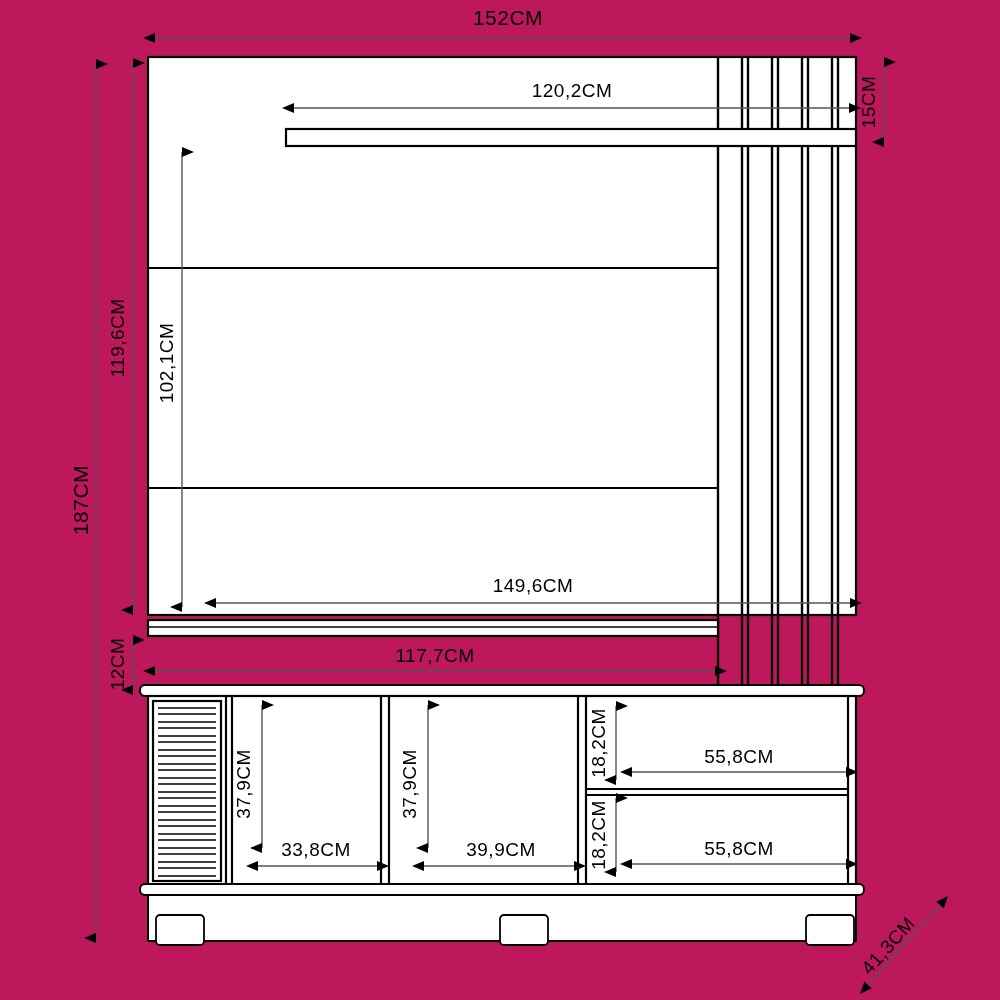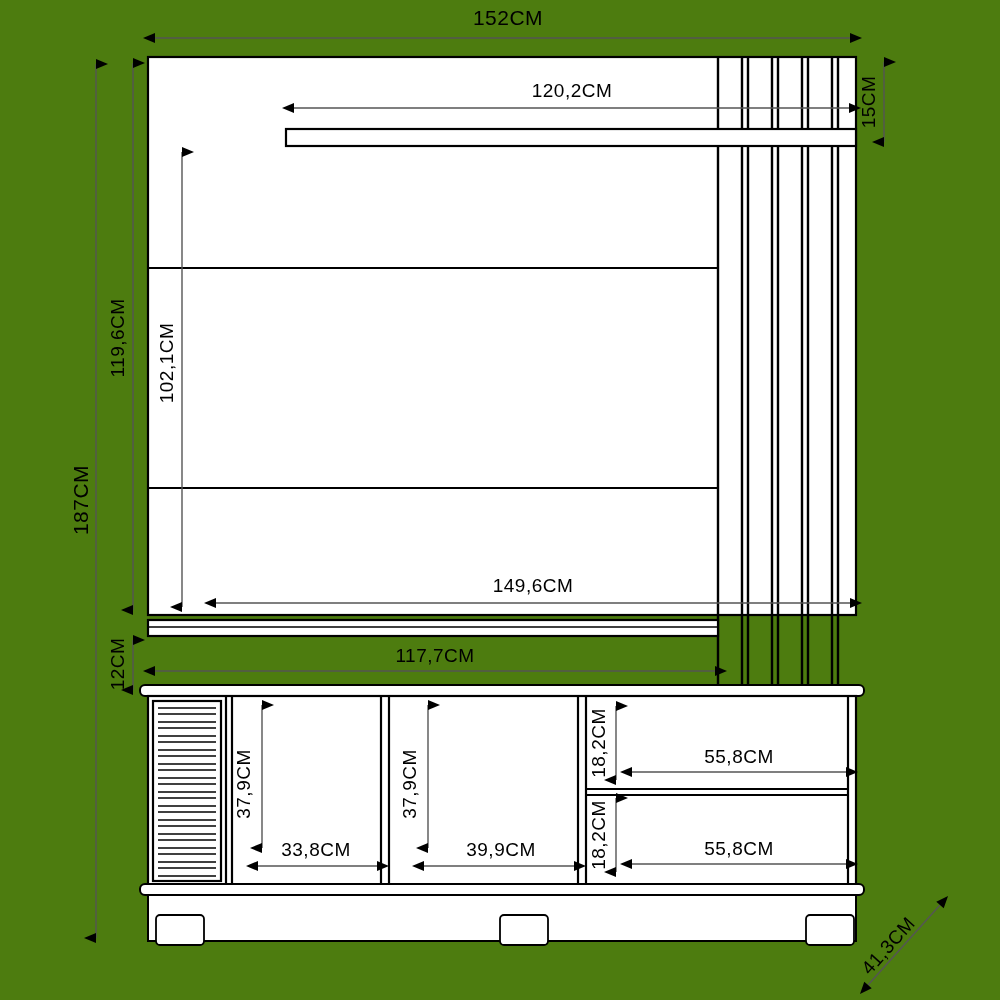--- a/index.html
+++ b/index.html
@@ -1,17 +1,17 @@
 <!DOCTYPE html>
 <html><head>
 <meta charset="utf-8">
 <style>
   html,body{margin:0;padding:0;background:#ffffff;}
   body{width:1000px;height:1000px;font-family:"Liberation Sans",sans-serif;}
-  #stage{position:relative;width:1000px;height:1000px;overflow:hidden;background:#4d7c0f;}
+  #stage{position:relative;width:1000px;height:1000px;overflow:hidden;background:#be185d;}
   svg#dwg{position:absolute;left:0;top:0;width:1000px;height:1000px;display:block;}
   .dimtext{font-family:"Liberation Sans",sans-serif;font-size:19px;fill:#000;letter-spacing:0.5px;}
   .dimtext.big{font-size:21px;}
 </style>
 </head>
 <body>
 
 <div id="stage">
 <svg id="dwg" viewBox="0 0 1000 1000">
   <defs>

